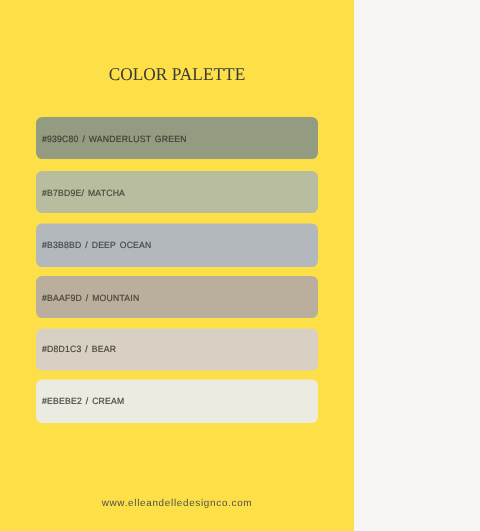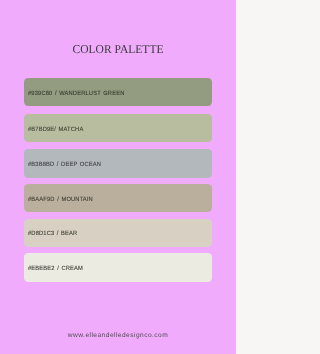--- a/index.html
+++ b/index.html
@@ -85,21 +85,21 @@
     font-family: "Liberation Sans", sans-serif;
     font-size: 6.6px;
     letter-spacing: 0.46px;
     color: #4e4e4e;
     white-space: nowrap;
   }
 </style>
 </head>
 <body style="background: rgb(248, 246, 244);">
 
-<div class="page" style="background: #f0abfc;">
+<div class="page" style="background: #fde047;">
   <div class="title" style="color: rgb(58, 58, 58);">COLOR PALETTE</div>
   <div class="swatches">
       <div class="swatch" style="background: rgb(147, 156, 128);">
         <span class="swatch-label" style="color: rgb(60, 63, 51);">#939C80 / WANDERLUST GREEN</span>
       </div>
       <div class="swatch" style="background: rgb(183, 189, 158);">
         <span class="swatch-label" style="color: rgb(69, 72, 59);">#B7BD9E/ MATCHA</span>
       </div>
       <div class="swatch" style="background: rgb(179, 184, 189);">
         <span class="swatch-label" style="color: rgb(68, 71, 74);">#B3B8BD / DEEP OCEAN</span>

